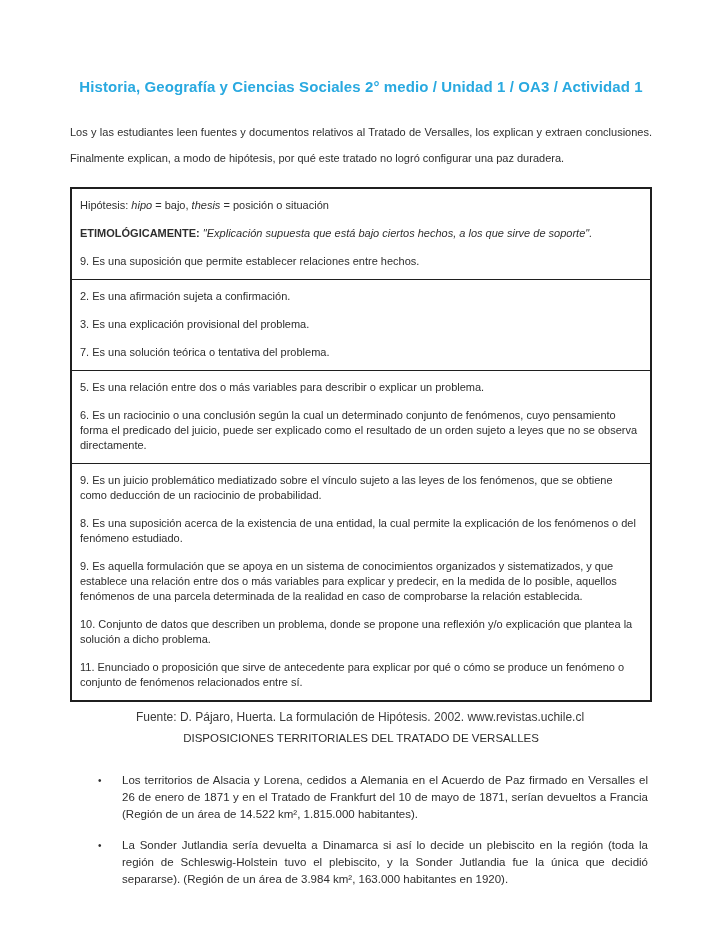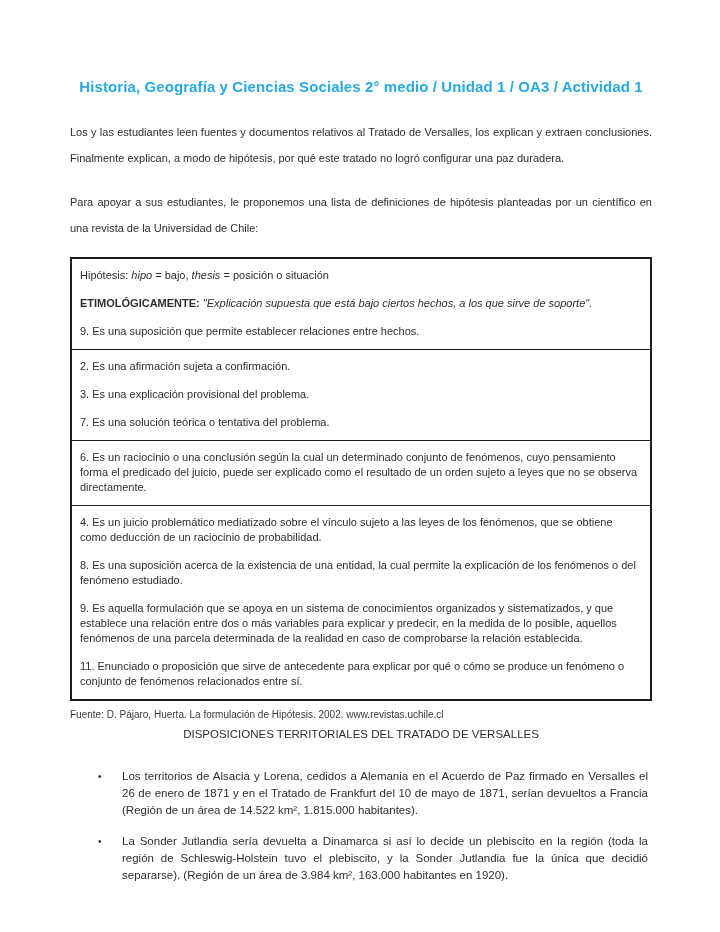--- a/index.html
+++ b/index.html
@@ -45,23 +45,23 @@
   .t-section:last-child { border-bottom: none; }
   .t-row {
     font-size: 11px;
     line-height: 15px;
     margin: 0 0 13px 0;
   }
   .t-row:last-child { margin-bottom: 0; }
   .t-row strong { font-weight: bold; }
   .t-row em { font-style: italic; }
   .source {
-    font-size: 10px;
+    font-size: 12px;
     color: #3a3a3a;
-    text-align: left;
+    text-align: center;
     margin: 8px 2px 8px 0;
   }
   .subheading {
     font-size: 11.5px;
     font-weight: normal;
     color: #2e2e2e;
     text-align: center;
     margin: 2px 0 28px 0;
   }
   .bullets {
@@ -85,44 +85,45 @@
   }
 </style>
 </head>
 <body>
 
 <div class="page">
 
   <h1 class="title">Historia, Geografía y Ciencias Sociales 2° medio / Unidad 1 / OA3 / Actividad 1</h1>
 
   <p class="para">Los y las estudiantes leen fuentes y documentos relativos al Tratado de Versalles, los explican y extraen conclusiones. Finalmente explican, a modo de hipótesis, por qué este tratado no logró configurar una paz duradera.</p>
-  <p class="para">Para apoyar a sus estudiantes, le proponemos una lista de definiciones de hipótesis planteadas por un científico en una revista de la Universidad de Chile:</p>
 
   <div class="hypo-table">
 
     <div class="t-section">
       <p class="t-row"><span>Hipótesis: </span><em>hipo</em><span> = bajo, </span><em>thesis</em><span> = posición o situación</span></p>
       <p class="t-row"><strong>ETIMOLÓGICAMENTE:</strong><em> "Explicación supuesta que está bajo ciertos hechos, a los que sirve de soporte".</em></p>
       <p class="t-row">9. Es una suposición que permite establecer relaciones entre hechos.</p>
     </div>
 
     <div class="t-section">
       <p class="t-row">2. Es una afirmación sujeta a confirmación.</p>
       <p class="t-row">3. Es una explicación provisional del problema.</p>
       <p class="t-row">7. Es una solución teórica o tentativa del problema.</p>
     </div>
 
     <div class="t-section">
+      <p class="t-row">5. Es una relación entre dos o más variables para describir o explicar un problema.</p>
       <p class="t-row">6. Es un raciocinio o una conclusión según la cual un determinado conjunto de fenómenos, cuyo pensamiento forma el predicado del juicio, puede ser explicado como el resultado de un orden sujeto a leyes que no se observa directamente.</p>
     </div>
 
     <div class="t-section">
-      <p class="t-row">4. Es un juicio problemático mediatizado sobre el vínculo sujeto a las leyes de los fenómenos, que se obtiene como deducción de un raciocinio de probabilidad.</p>
+      <p class="t-row">9. Es un juicio problemático mediatizado sobre el vínculo sujeto a las leyes de los fenómenos, que se obtiene como deducción de un raciocinio de probabilidad.</p>
       <p class="t-row">8. Es una suposición acerca de la existencia de una entidad, la cual permite la explicación de los fenómenos o del fenómeno estudiado.</p>
       <p class="t-row">9. Es aquella formulación que se apoya en un sistema de conocimientos organizados y sistematizados, y que establece una relación entre dos o más variables para explicar y predecir, en la medida de lo posible, aquellos fenómenos de una parcela determinada de la realidad en caso de comprobarse la relación establecida.</p>
+      <p class="t-row">10. Conjunto de datos que describen un problema, donde se propone una reflexión y/o explicación que plantea la solución a dicho problema.</p>
       <p class="t-row">11. Enunciado o proposición que sirve de antecedente para explicar por qué o cómo se produce un fenómeno o conjunto de fenómenos relacionados entre sí.</p>
     </div>
 
   </div>
 
   <p class="source">Fuente: D. Pájaro, Huerta. La formulación de Hipótesis. 2002. www.revistas.uchile.cl</p>
 
   <h2 class="subheading">DISPOSICIONES TERRITORIALES DEL TRATADO DE VERSALLES</h2>
 
   <ul class="bullets">

